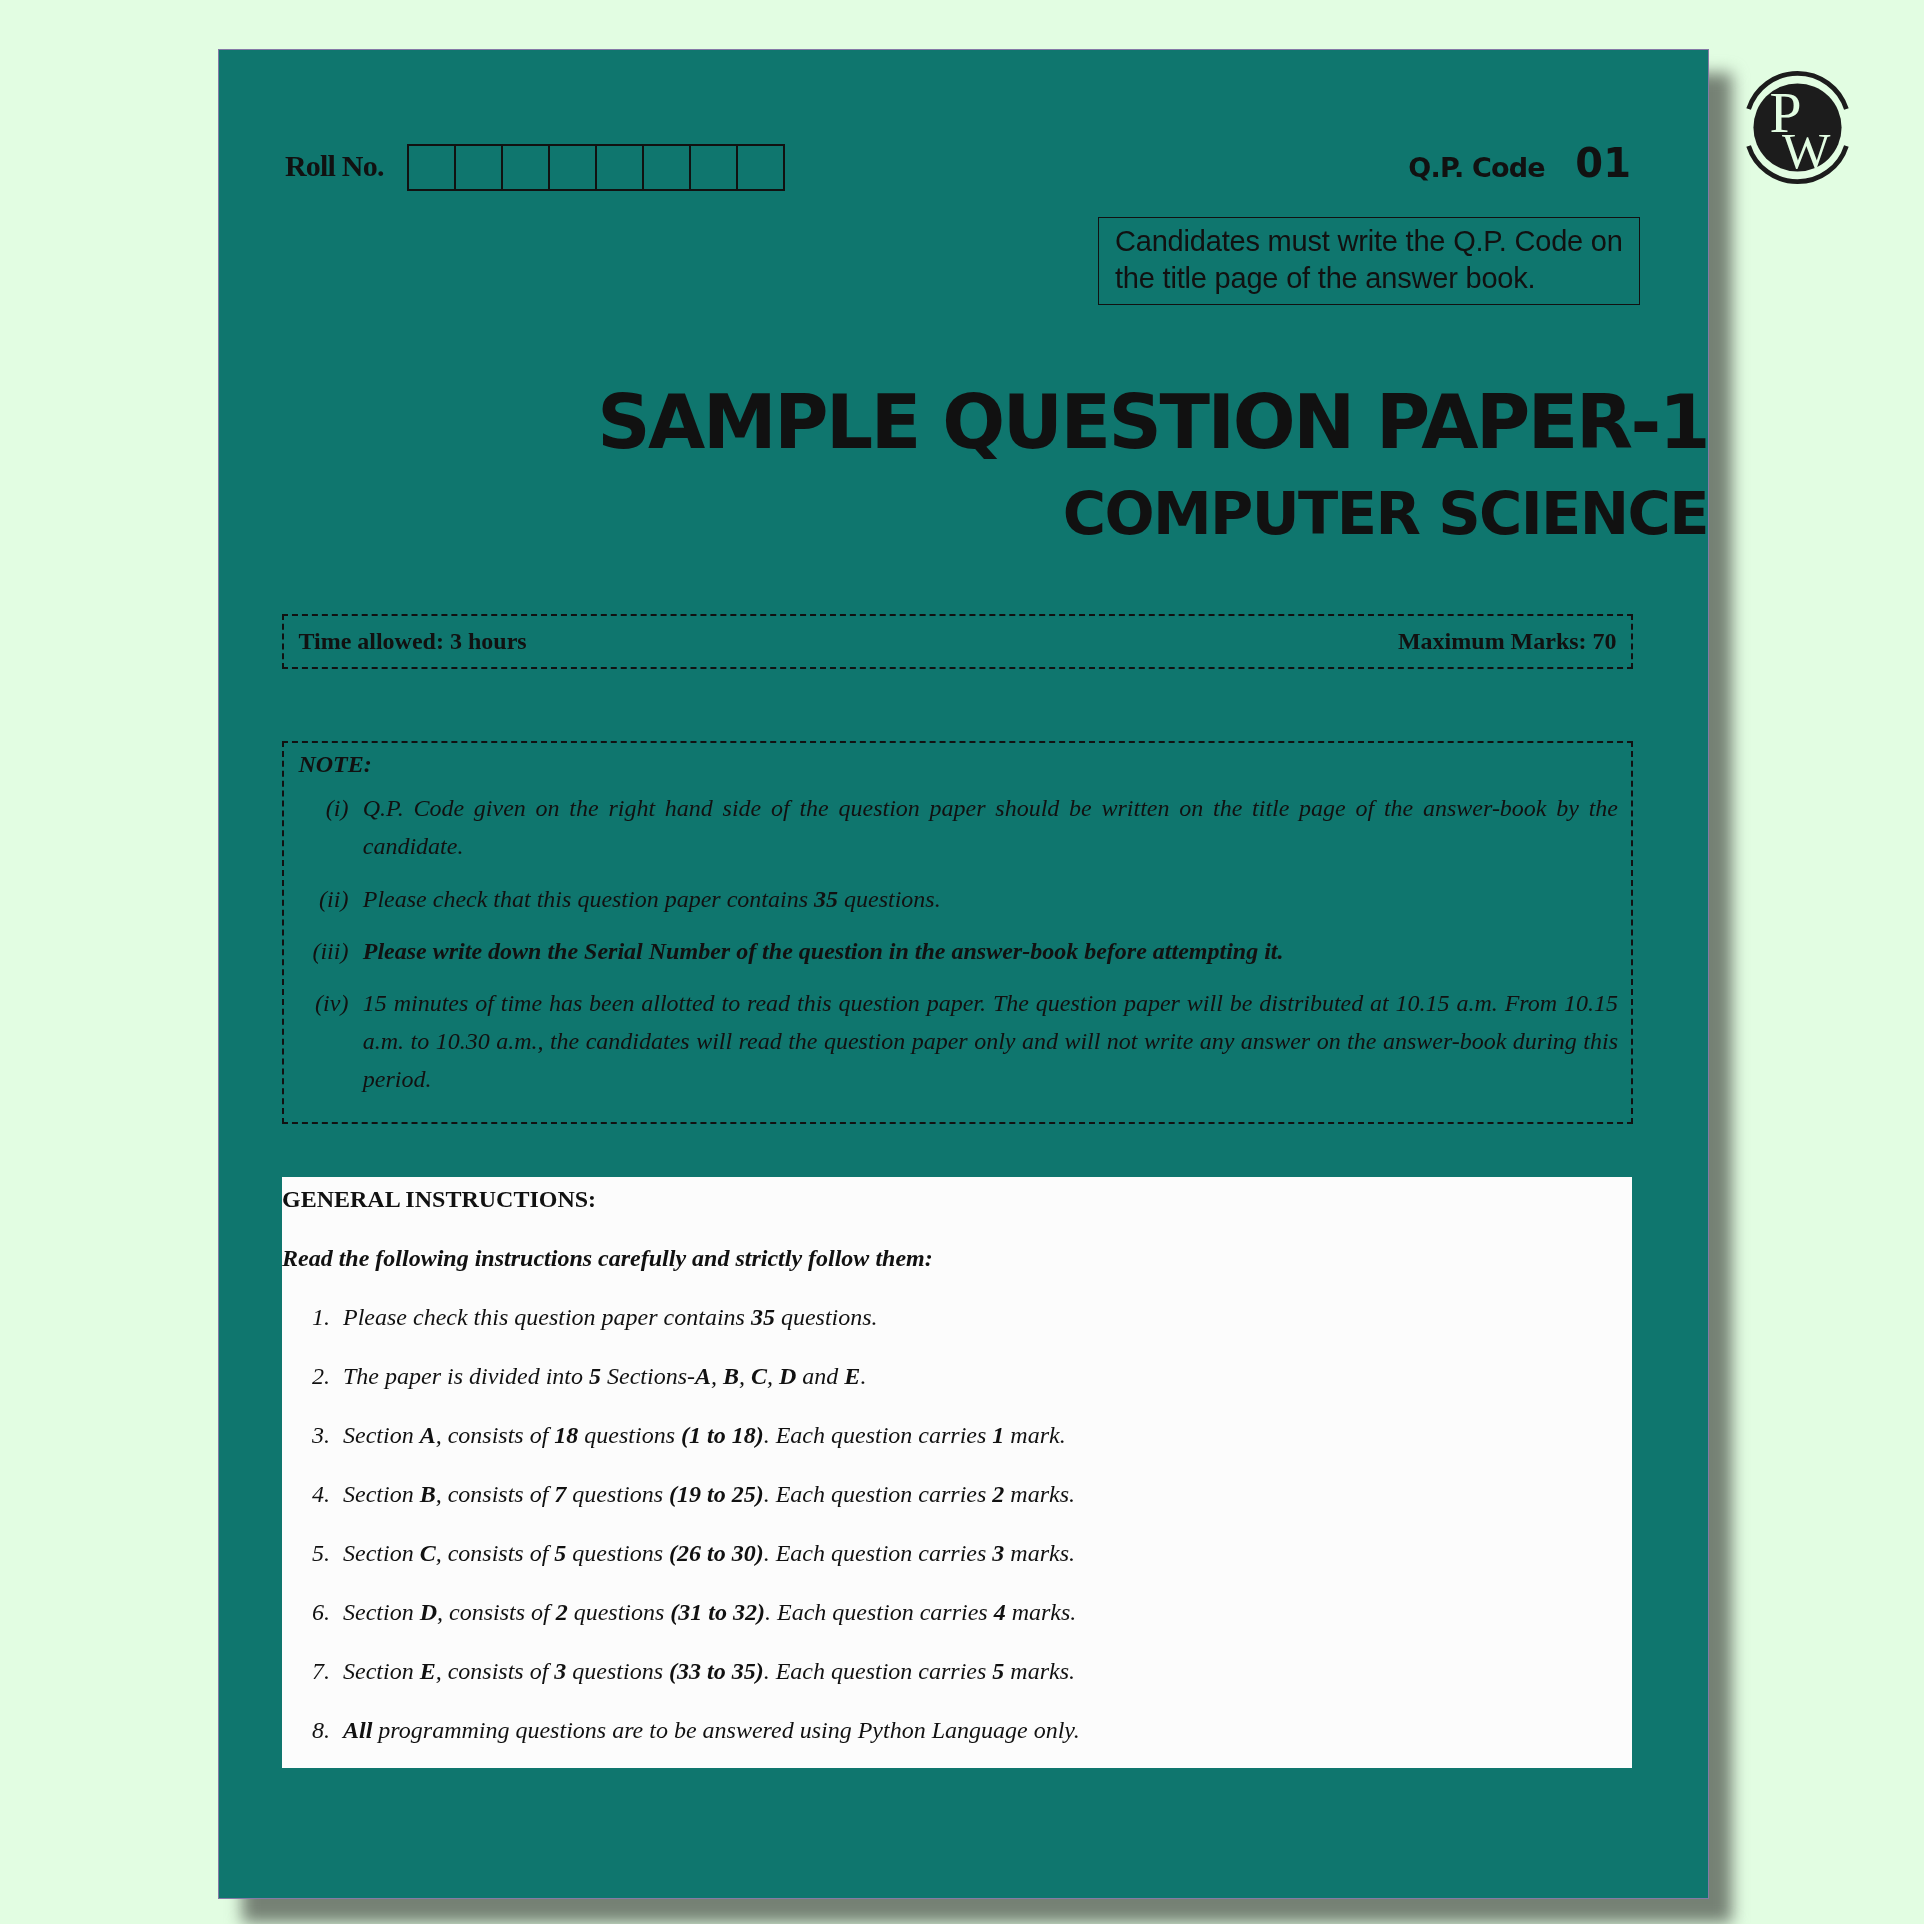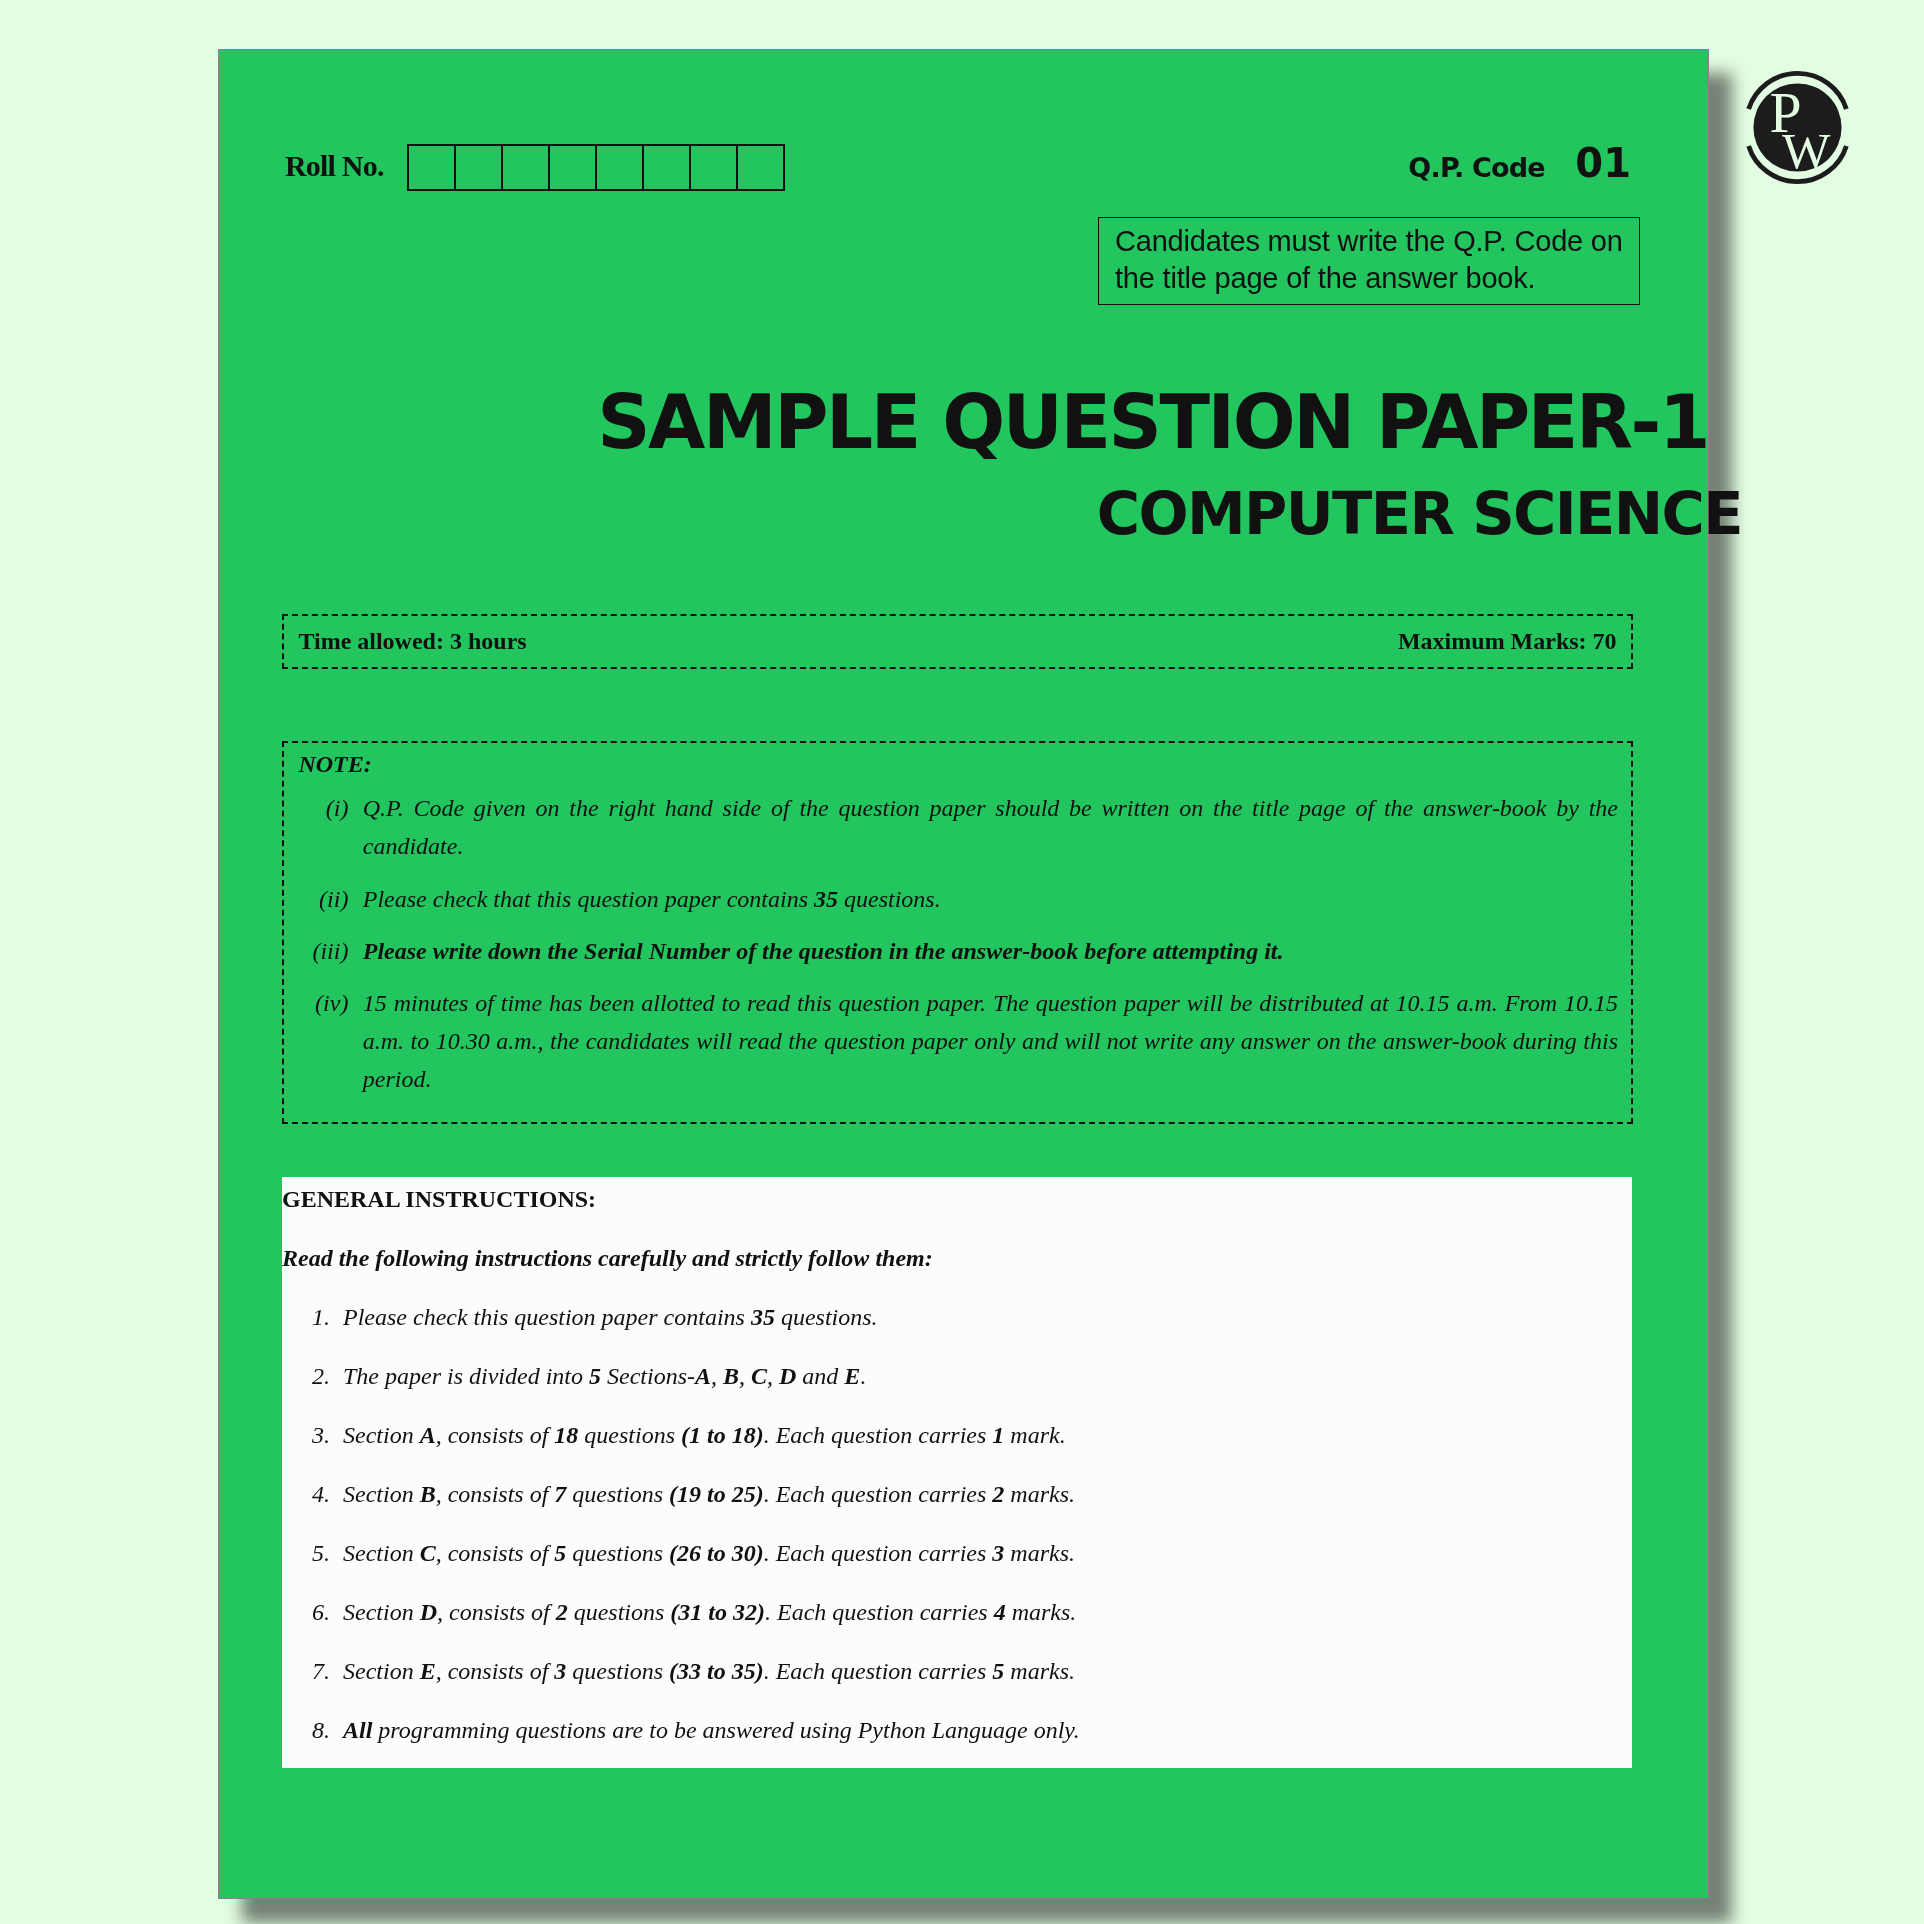--- a/index.html
+++ b/index.html
@@ -7,21 +7,21 @@
     width:1925px; height:1925px; position:relative; overflow:hidden;
     background:#e2fde2;
     font-family:"Liberation Serif", serif; color:#111;
   }
   .shadow {
     position:absolute; left:242px; top:73px; width:1490px; height:1850px;
     background:#758174; filter:blur(8px);
   }
   .page {
     position:absolute; left:218px; top:49px; width:1489px; height:1848px;
-    background:#22c55e; border:1.6px solid #8579a6; box-sizing:content-box;text-decoration:underline;
+    background:#0f766e; border:1.6px solid #8579a6; box-sizing:content-box;text-decoration:underline;
   }
   .abs { position:absolute; }
 
   
   .roll-label { left:66px; top:99px; font-size:30px; font-weight:bold; letter-spacing:-0.8px; }
   .roll-boxes { left:188px; top:94px; display:flex; border:2.4px solid #111; height:43px; }
   .roll-box { width:45px; height:43px; border-right:2.4px solid #111; }
   .roll-box:last-child { border-right:none; }
 
   
@@ -30,21 +30,21 @@
   .qp-value { font-size:40px; }
   .qp-note {
     right:68px; top:167px; width:542px; height:88px; border:1.6px solid #111;
     font-family:"Liberation Sans", sans-serif; font-size:29px; line-height:37px;
     padding:4.8px 0 0 16px; box-sizing:border-box; letter-spacing:-0.2px;margin-left:36px;
   }
 
   
   .title { left:0; width:100%; text-align:right; font-family:"DejaVu Sans", sans-serif; font-weight:bold; }
   .title-main { top:329px; font-size:74px; letter-spacing:-2.4px; }
-  .title-sub { top:429px; font-size:59px; letter-spacing:-1.6px;padding-left:34px; }
+  .title-sub { top:429px; font-size:59px; letter-spacing:-1.6px; }
 
   
   .meta {
     left:63px; top:564px; width:1351px; height:55px; border:2.4px dashed #111;
     display:flex; justify-content:space-between; align-items:center;
     padding:0 14.4px; box-sizing:border-box; font-size:24px; font-weight:bold;gap:28px;
   }
 
   
   .note {

